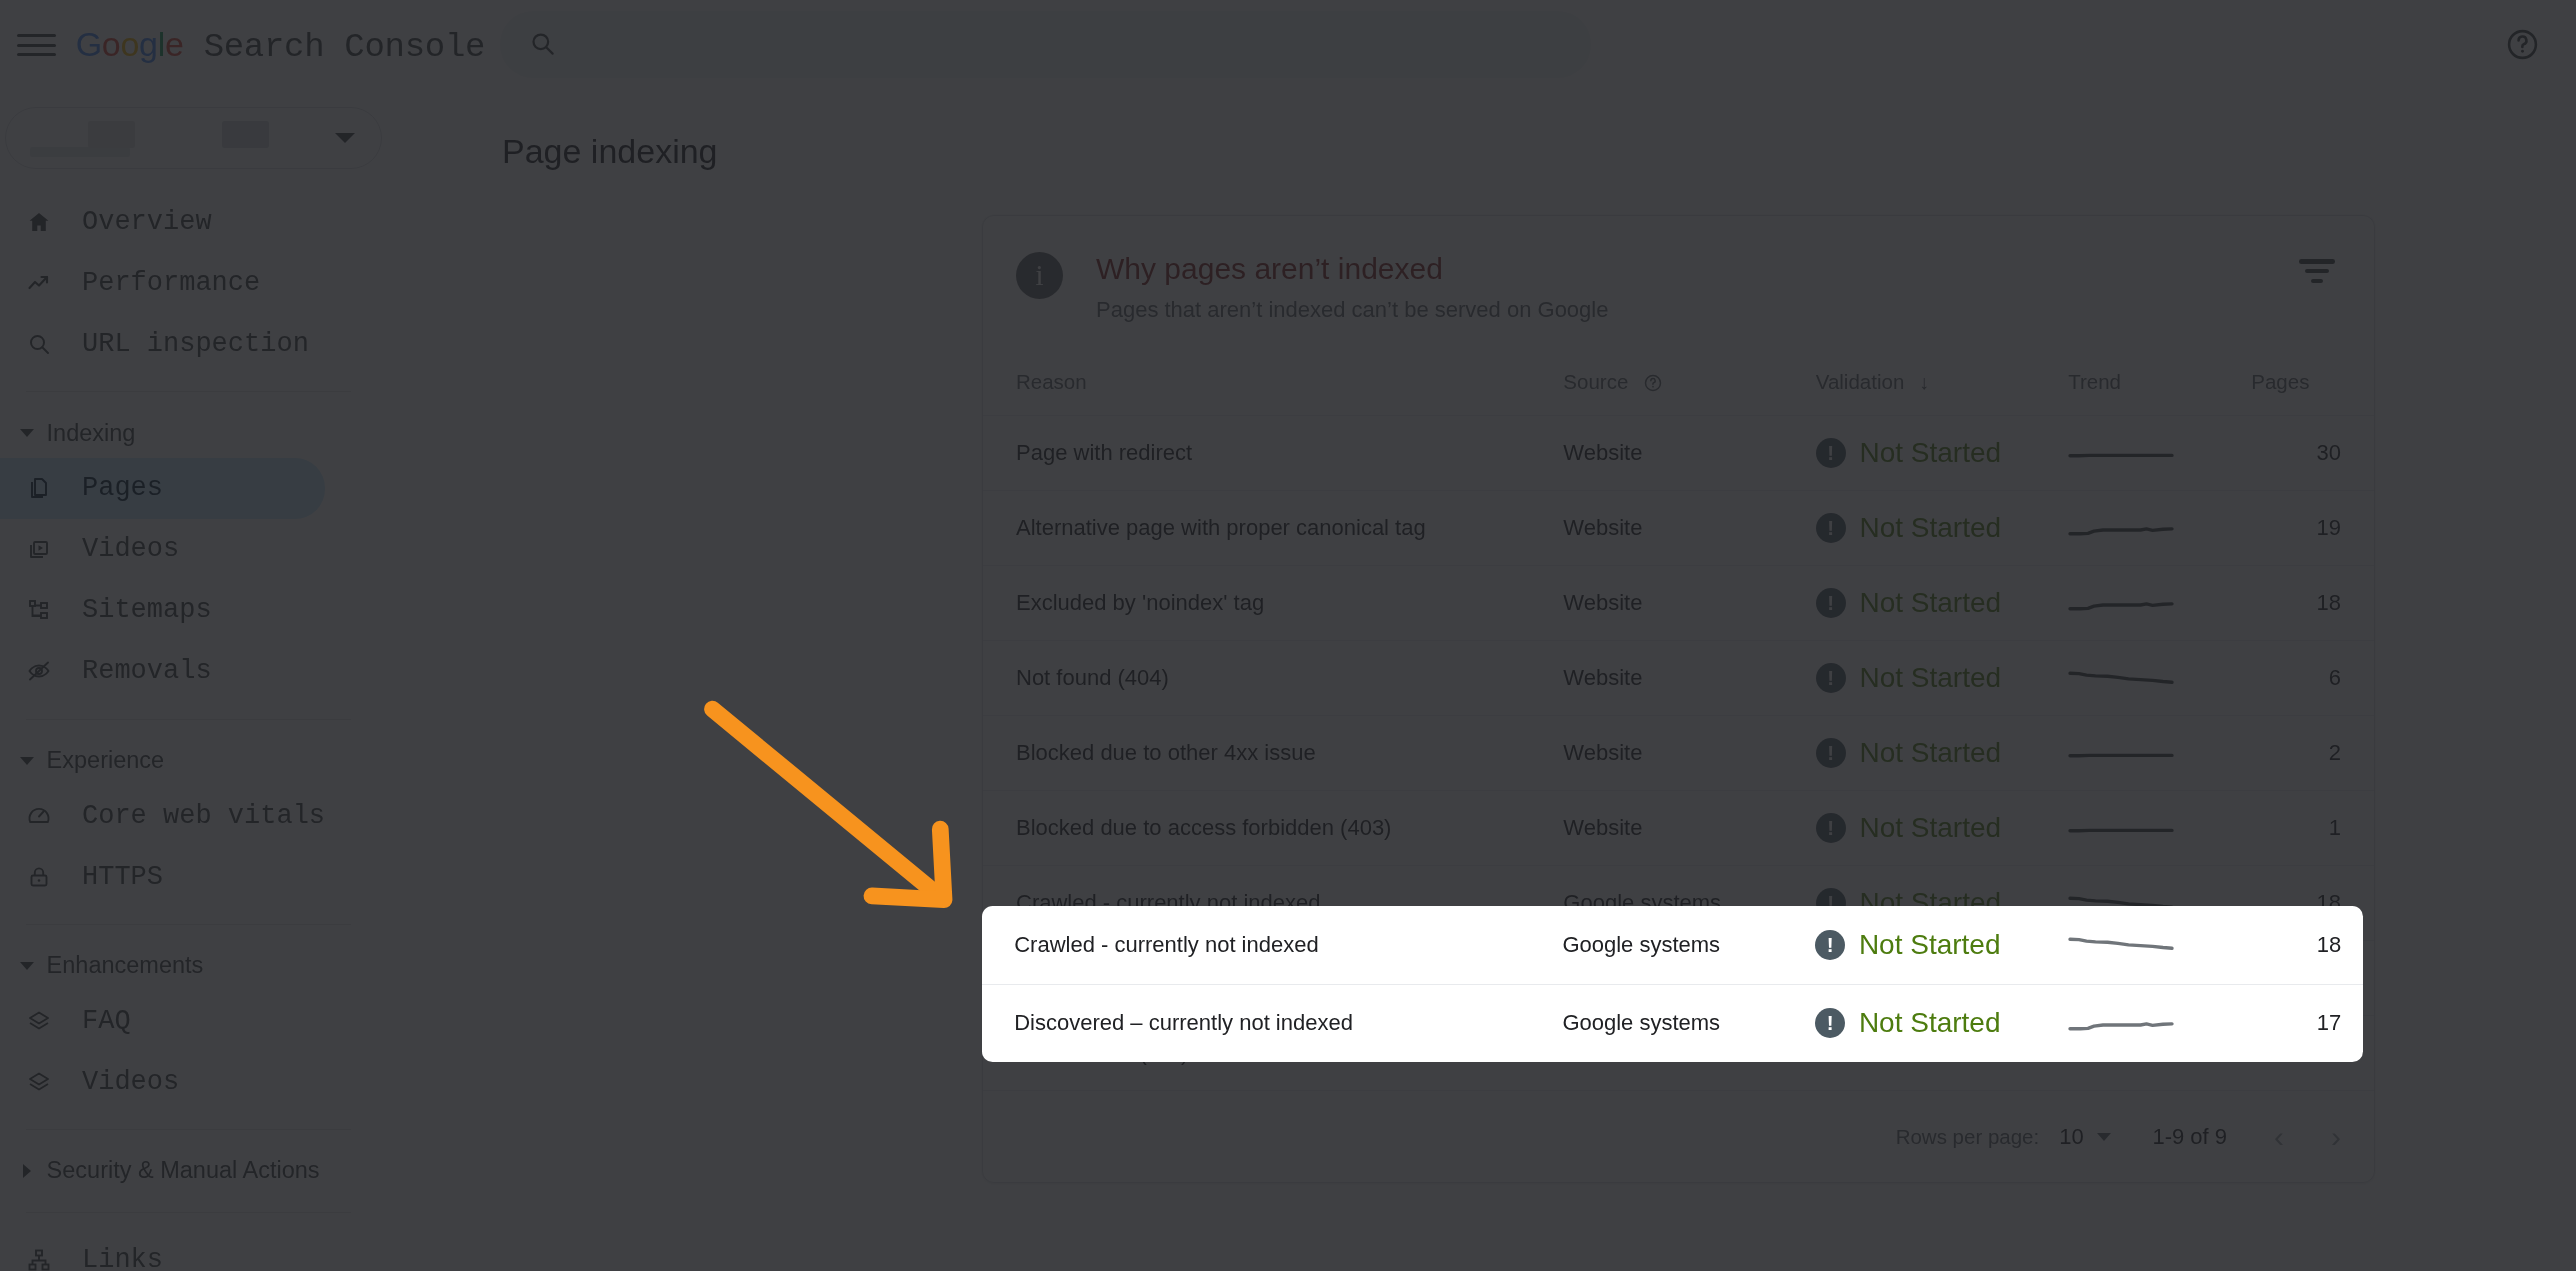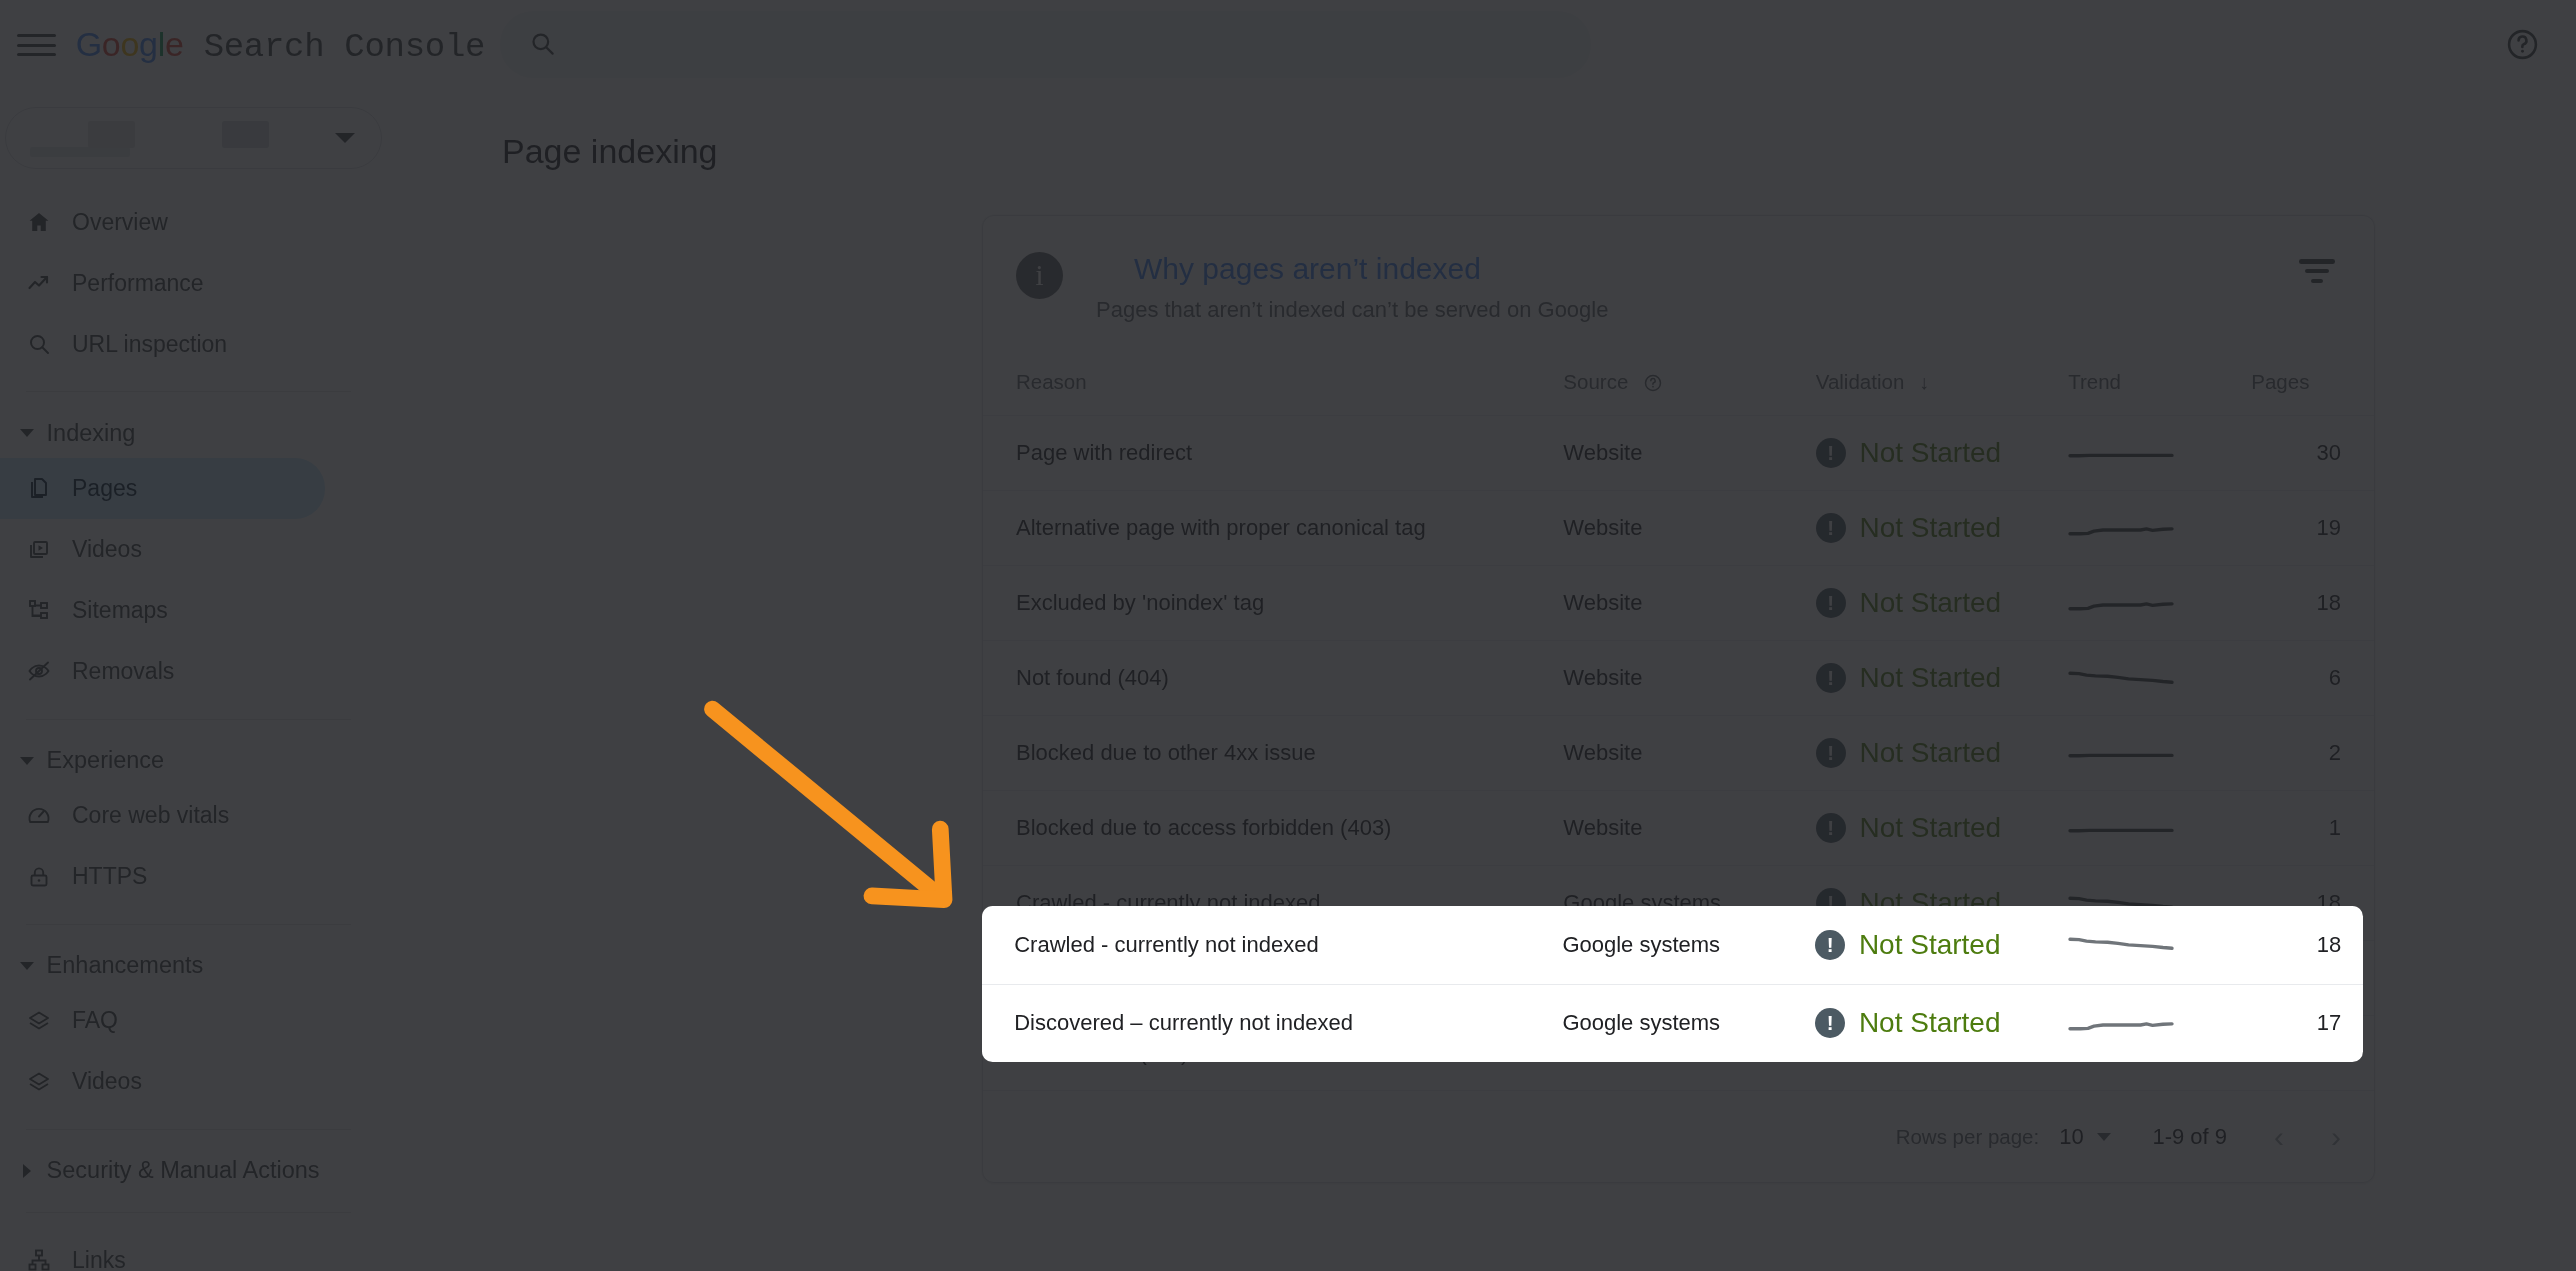--- a/index.html
+++ b/index.html
@@ -64,21 +64,21 @@
     width: 0; height: 0; border-left: 10px solid transparent; border-right: 10px solid transparent;
     border-top: 10px solid #3c4043; }
 
   .nav { margin-top: 23px; }
   .nav-item {
     display: flex; align-items: center; height: 61px;
     padding-left: 26px; cursor: pointer;
     border-top-right-radius: 30px; border-bottom-right-radius: 30px;
     margin-right: 59px;
   }
-  .nav-item .label { font-size: 23px; color: #3c4043; margin-left: 20px; white-space: nowrap; }
+  .nav-item .label { font-size: 27px; color: #3c4043; margin-left: 30px; white-space: nowrap; font-family: Liberation Mono, monospace; }
   .nav-item.active { background: #c2e7ff; }
   .nav-item.active .label { color: #001d35; }
   .nav-icon { width: 26px; height: 26px; flex: 0 0 26px; display:flex; align-items:center; justify-content:center;}
   .nav-icon svg { display: block; }
   .nav-sep { height: 0.8px; background: #e0e0e0; margin: 16.7px 33px 16.7px 26px; }
   .nav-group {
     display: flex; align-items: center; height: 49px; padding-left: 18px; cursor: pointer;
   }
   .nav-group .gcaret { width: 18px; margin-right: 10.6px; display:flex; justify-content:center;}
   .nav-group .glabel { font-size: 23.5px; color: #3c4043; }
@@ -96,21 +96,21 @@
     box-shadow: 0 0.8px 2.3px rgba(60,64,67,0.12);
     overflow: hidden;
   }
   .card-head { display: flex; align-items: flex-start; padding: 36px 33px 0 33px; position: relative; }
   .info-circle {
     width: 47px; height: 47px; border-radius: 50%; background: #5f6368;
     display: flex; align-items: center; justify-content: center;
     color: #fff; font-size: 29px; font-family: "Liberation Serif", serif; flex: 0 0 47px;
   }
   .card-titles { margin-left: 33px; }
-  .card-title { font-size: 30px; color: #3b82f6; line-height: 1.15; margin-left: 38px; }
+  .card-title { font-size: 30px; color: #7f1d1d; line-height: 1.15; }
   .card-sub { font-size: 22px; color: #5f6368; margin-top: 10.6px; }
   .filter-icon { position: absolute; right: 39px; top: 43px; cursor: pointer; width: 36px;}
   .filter-icon i { display:block; background:#3c4043; height:4.6px; border-radius:2.3px; margin: 0 auto 5.3px auto;}
   .filter-icon i:nth-child(1){width:36px;} .filter-icon i:nth-child(2){width:24px;} .filter-icon i:nth-child(3){width:12px;}
 
   table.idx { width: 100%; border-collapse: collapse; margin-top: 47px; table-layout: fixed;}
   table.idx th {
     font-size: 20.5px; font-weight: 400; color: #5f6368; text-align: left;
     padding: 0 0 21px 0; border-bottom: 0.8px solid #e8eaed;
   }

